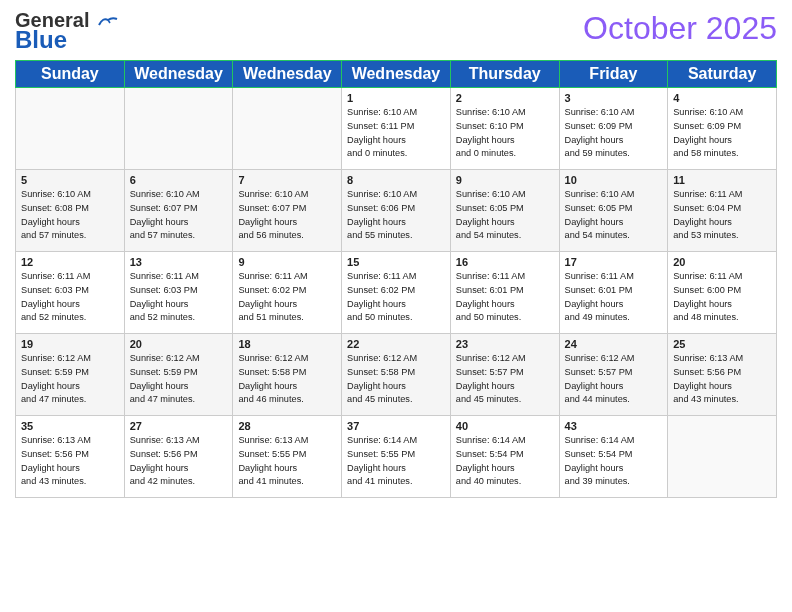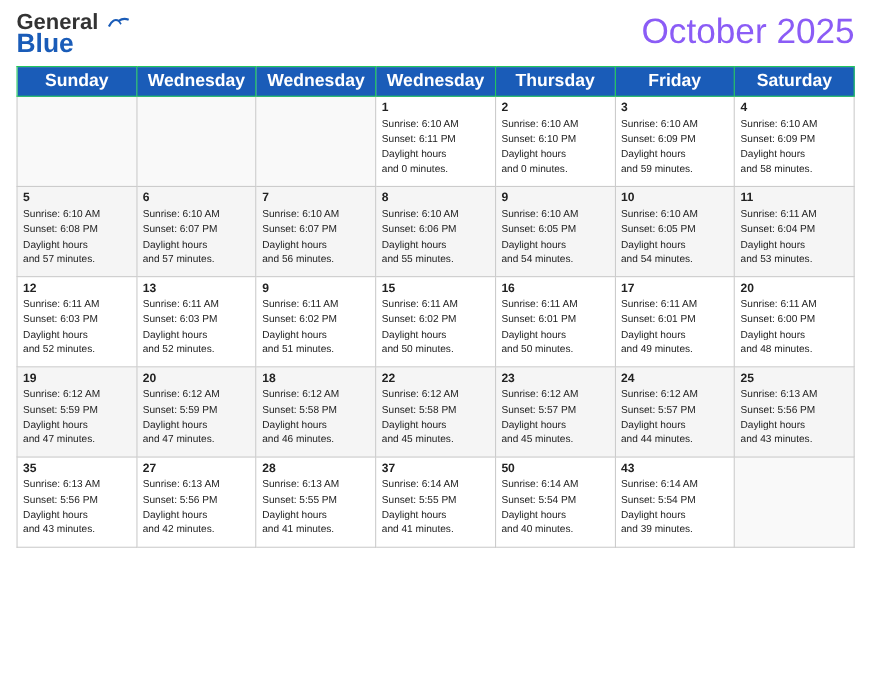--- a/index.html
+++ b/index.html
@@ -235,21 +235,21 @@
           </td>
           <td>
             <div class="day-num">28</div>
             <div class="day-detail">Sunrise: 6:13 AM<br>Sunset: 5:55 PM<br>Daylight hours<br>and 41 minutes.</div>
           </td>
           <td>
             <div class="day-num">37</div>
             <div class="day-detail">Sunrise: 6:14 AM<br>Sunset: 5:55 PM<br>Daylight hours<br>and 41 minutes.</div>
           </td>
           <td>
-            <div class="day-num">50</div>
+            <div class="day-num">40</div>
             <div class="day-detail">Sunrise: 6:14 AM<br>Sunset: 5:54 PM<br>Daylight hours<br>and 40 minutes.</div>
           </td>
           <td>
             <div class="day-num">43</div>
             <div class="day-detail">Sunrise: 6:14 AM<br>Sunset: 5:54 PM<br>Daylight hours<br>and 39 minutes.</div>
           </td>
           <td class="empty"></td>
         </tr>
       </tbody>
   </table>

